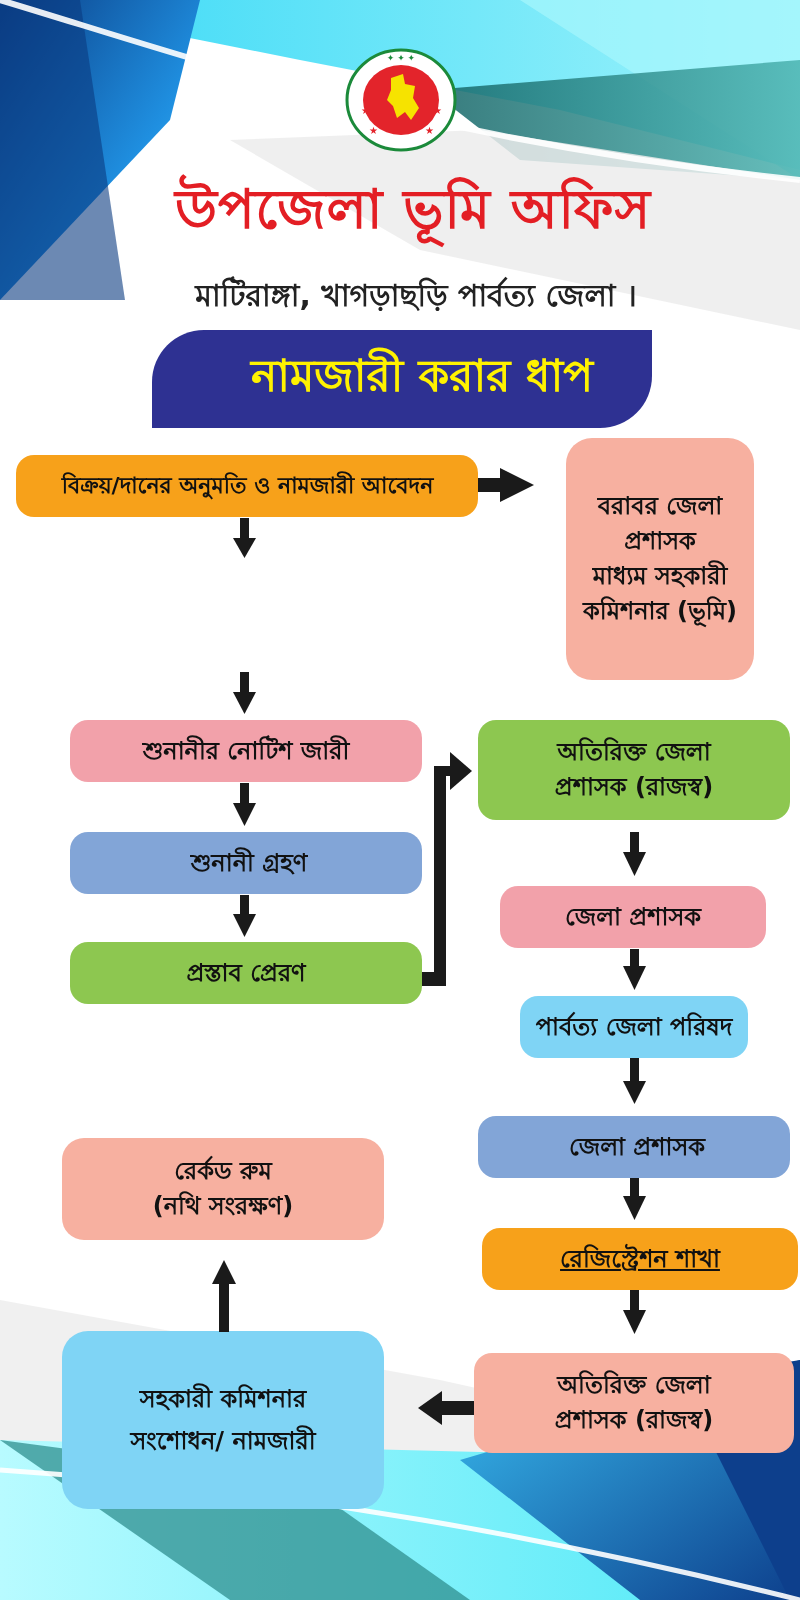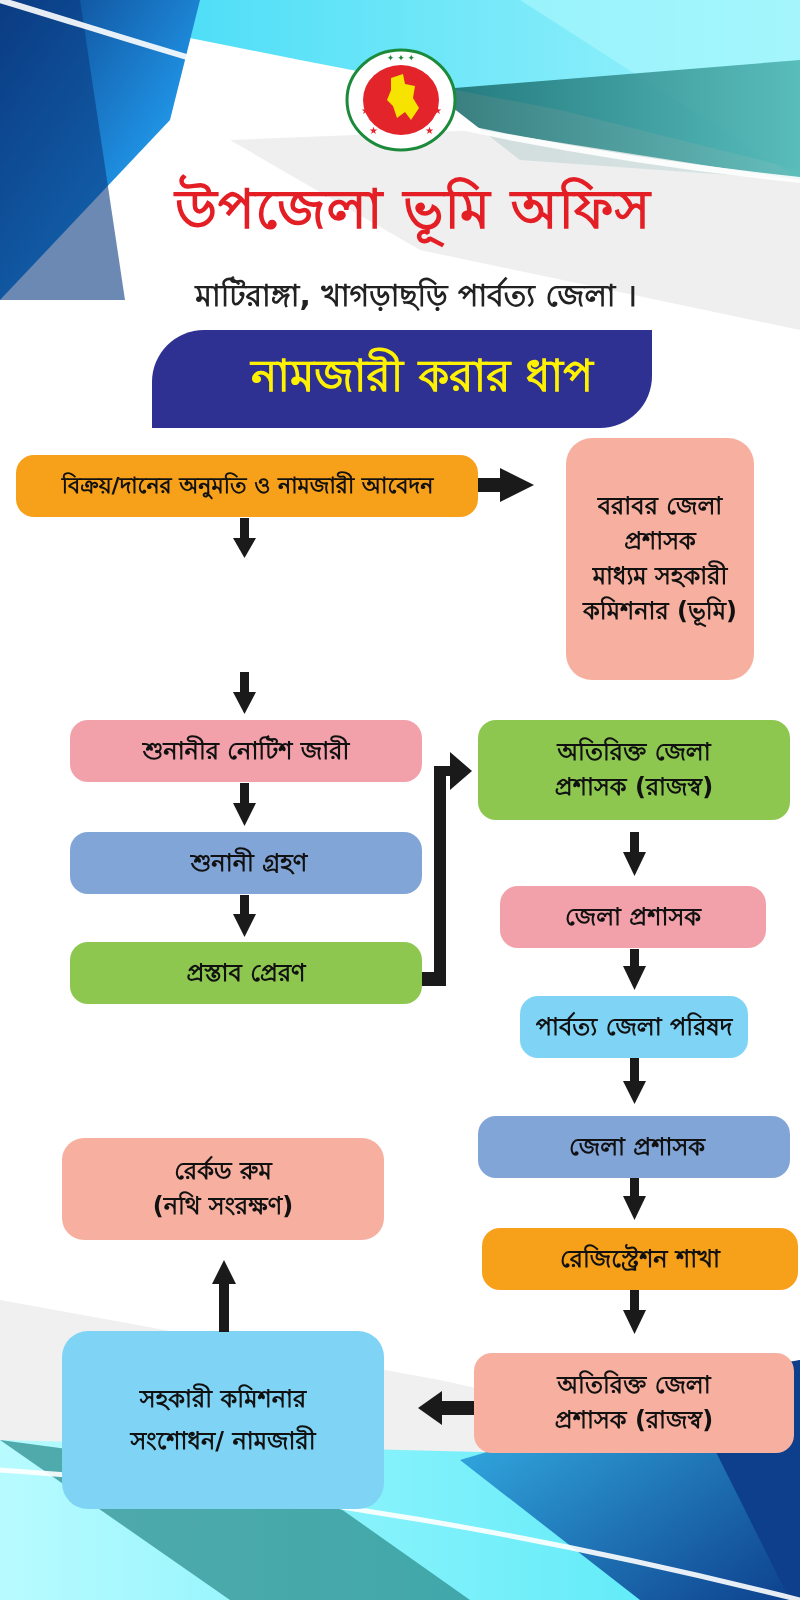--- a/index.html
+++ b/index.html
@@ -134,21 +134,21 @@
   </div>
 
   <div class="box sky fs24" style="left:520px; top:996px; width:228px; height:62px;">
     <span>পার্বত্য জেলা পরিষদ</span>
   </div>
 
   <div class="box blue fs24" style="left:478px; top:1116px; width:312px; height:62px;">
     <span>জেলা প্রশাসক</span>
   </div>
 
-  <div class="box orange fs24" style="left:482px; top:1228px; width:316px; height:62px;">
+  <div class="box orange fs24" style="left:482px; top:1228px; width:316px; height:62px;text-decoration:underline;">
     <span>রেজিস্ট্রেশন শাখা</span>
   </div>
 
   <div class="box salmon fs24" style="left:474px; top:1353px; width:320px; height:100px; flex-direction:column;">
     <span>অতিরিক্ত জেলা</span>
     <span>প্রশাসক (রাজস্ব)</span>
   </div>
 
   <div class="box salmon fs24" style="left:62px; top:1138px; width:322px; height:102px; flex-direction:column; border-radius:22px;">
     <span>রের্কড রুম</span>

